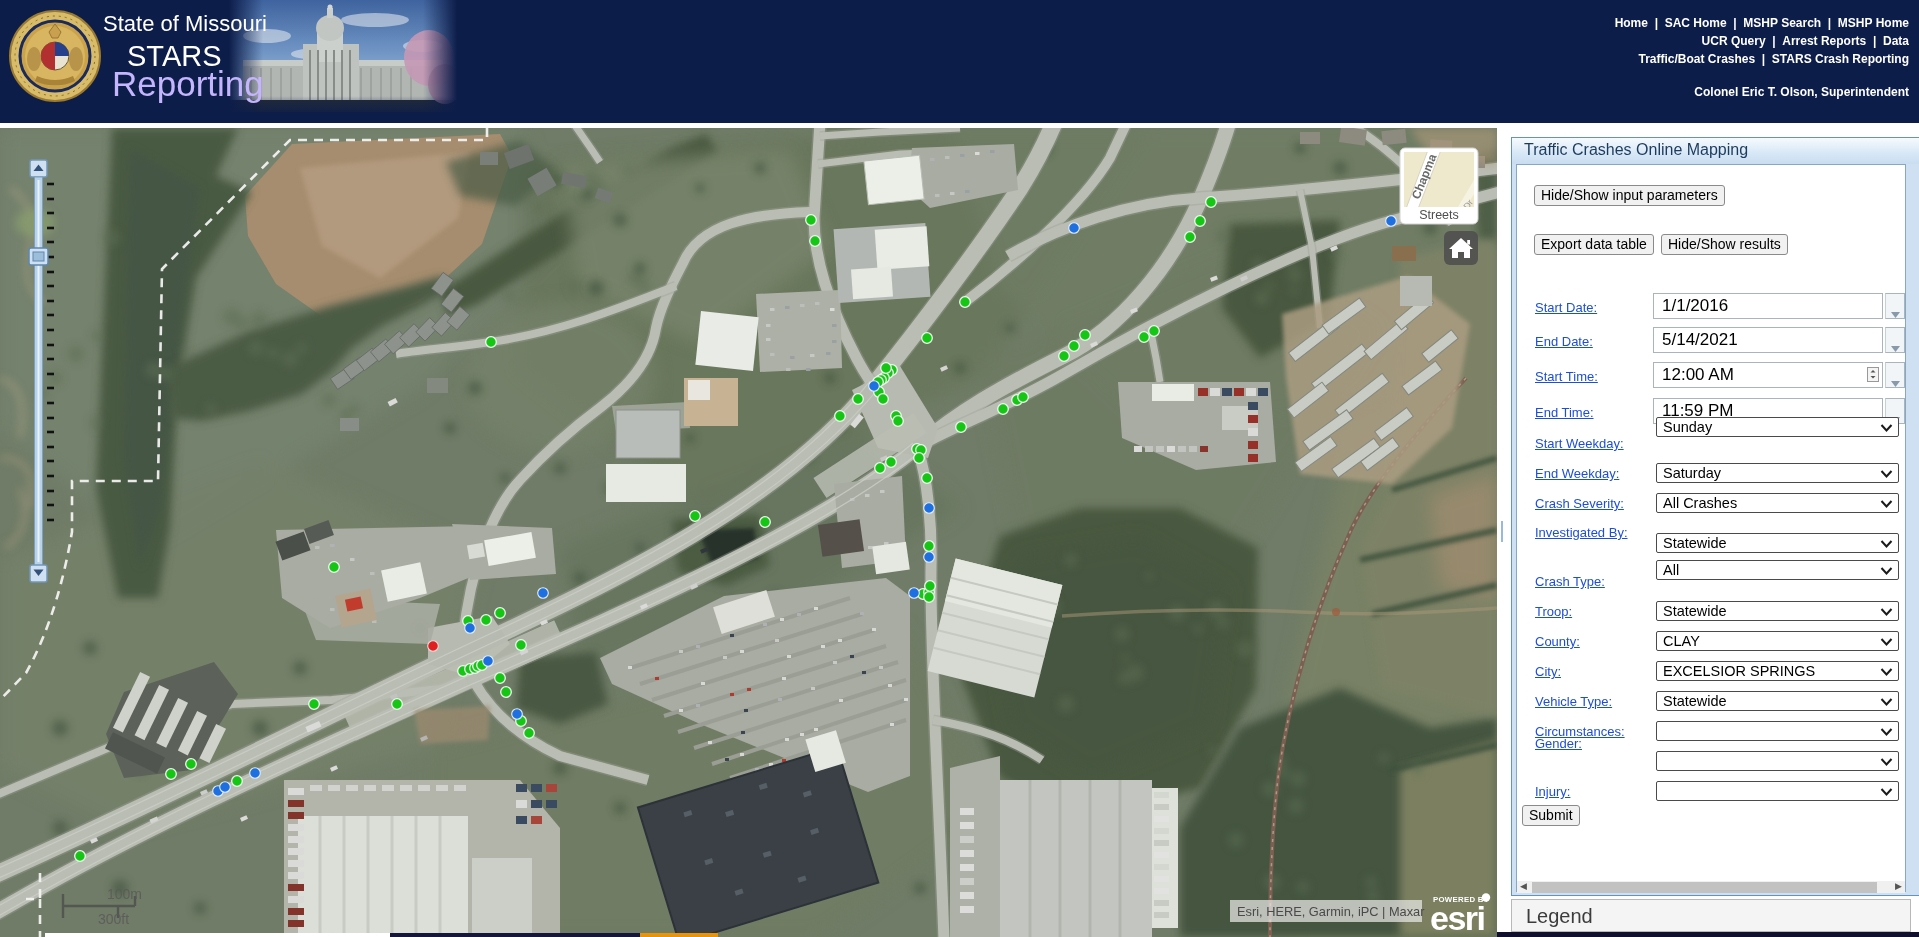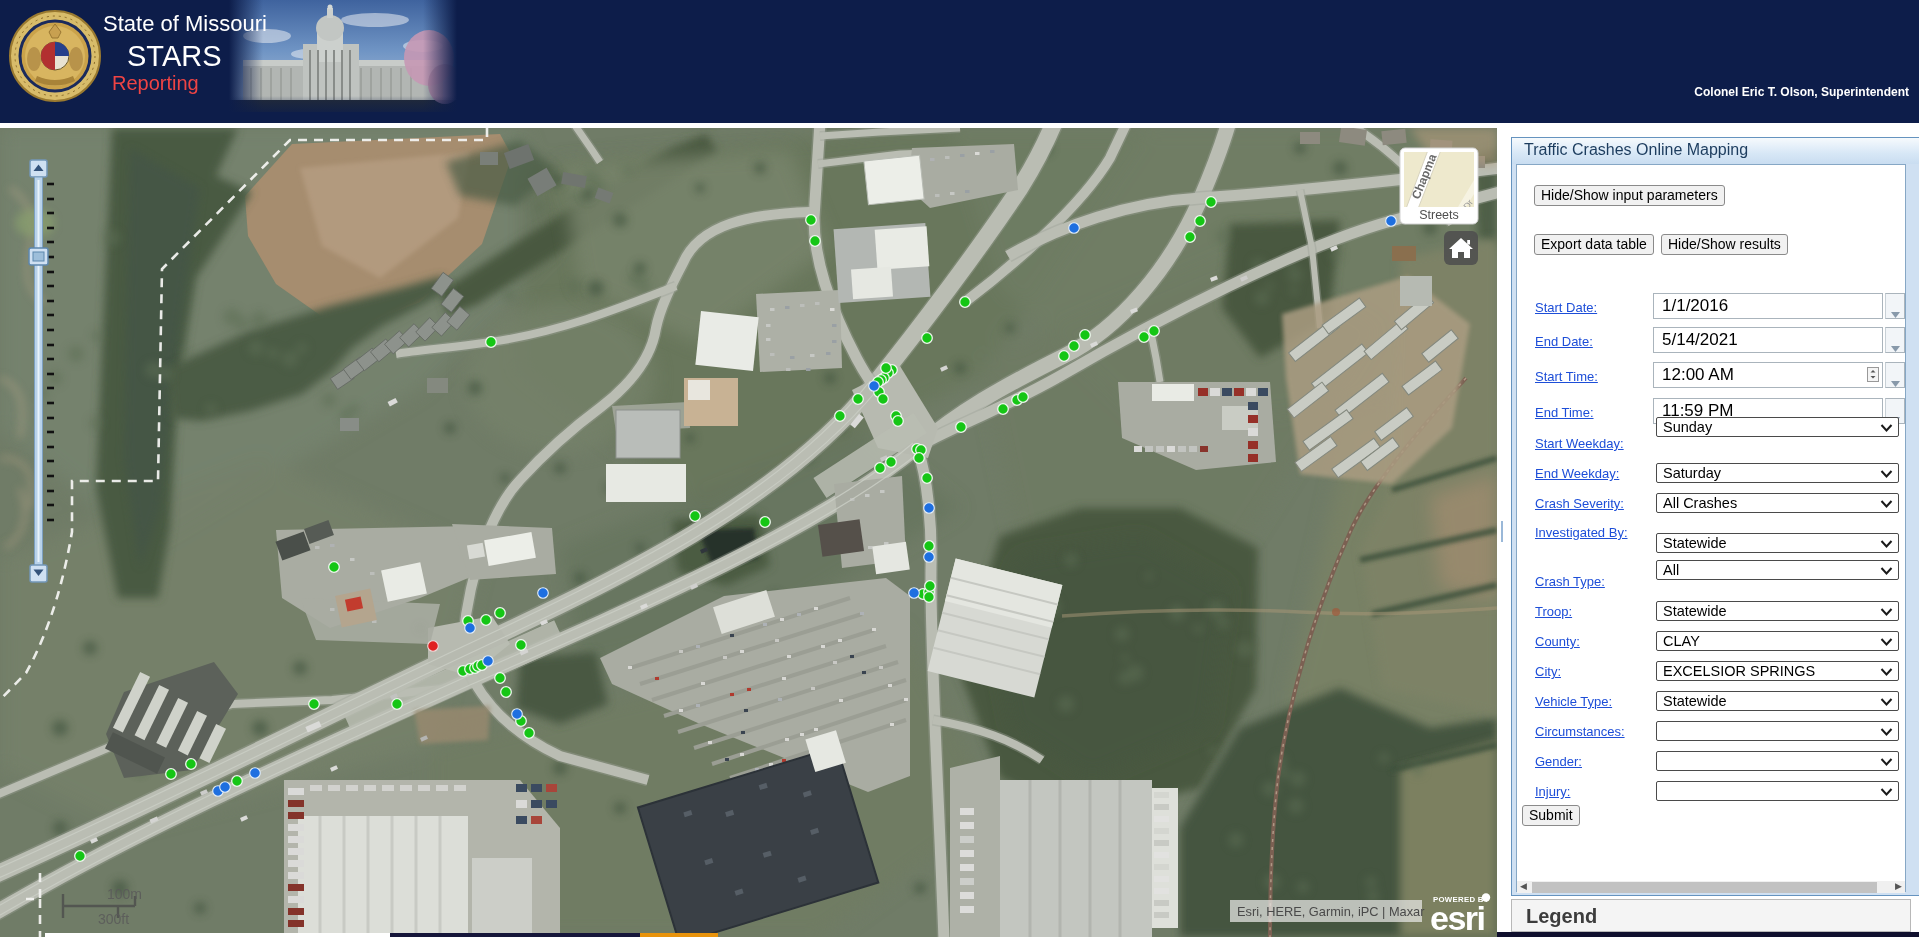--- a/index.html
+++ b/index.html
@@ -1,35 +1,35 @@
 <!DOCTYPE html>
 <html><head><meta charset="utf-8"><title>STARS Reporting</title>
 <style>
 * { margin:0; padding:0; box-sizing:border-box; }
 html,body { width:1919px; height:937px; overflow:hidden; background:#ffffff; font-family:"Liberation Sans", sans-serif; }
 #hdr { position:absolute; left:0; top:0; width:1919px; height:123px; background:#0d1d4a; }
 #hdr .t1 { position:absolute; left:103px; top:11px; color:#fff; font-size:22px; z-index:3; }
 #hdr .t2 { position:absolute; left:127px; top:40px; color:#fff; font-size:29px; z-index:3; }
-#hdr .t3 { position:absolute; left:112px; top:72px; color:#ef4444; font-size:20px; z-index:3; }
+#hdr .t3 { position:absolute; left:112px; top:64px; color:#c4b5fd; font-size:35px; z-index:3; }
 #nav { position:absolute; right:10px; top:14px; text-align:right; color:#fff; font-size:12px; font-weight:bold; line-height:18px; }
 #sup { position:absolute; right:10px; top:85px; text-align:right; color:#fff; font-size:12px; font-weight:bold; }
 #panel { position:absolute; left:1511px; top:137px; width:468px; height:759px; border:1px solid #6593bf; background:#cfe0f2; }
 #panel-hd { position:absolute; left:0; top:0; width:100%; height:26px; background:linear-gradient(#f6fafd,#d7e7f6 60%,#c9ddf1); color:#1c3c5e; font-size:16px; padding:3px 0 0 12px; }
 #panel-bd { position:absolute; left:4px; top:26px; width:390px; height:728px; background:#fff; border:1px solid #86a7c5; }
 .btn { position:absolute; background:#f1f1f1; border:1px solid #8a8a8a; border-radius:3px; font-size:14px; color:#000; padding:1px 6px 2px 6px; white-space:nowrap;text-align:right; }
 .lab { position:absolute; left:18px; color:#1d4ed8; font-size:13px; line-height:21px;text-decoration:underline; }
 .combo { position:absolute; left:136px; width:230px; height:26px; border:1px solid #aab4bc; background:#fff; font-size:17px; color:#000; padding:2px 0 0 8px; white-space:nowrap; }
 .combo .spin { position:absolute; right:3px; top:4px; }
 .cbtn { position:absolute; left:368px; width:20px; height:26px; border:1px solid #aab4bc; border-left:1px solid #c8d0d6; background:#f2f5f8; text-align:center; padding-top:10px; }
 .sel { position:absolute; left:139px; width:243px; height:20px; border:1px solid #4a4a4a; border-radius:2px; background:#fff; font-size:14.5px; color:#000; padding:1px 0 0 6px; white-space:nowrap; }
 .sel .chev { position:absolute; right:5px; top:6px; }
 #pscroll { position:absolute; left:0px; top:716px; width:388px; height:12px; background:#f0f0f0; }
 .sarrow { position:absolute; top:0px; font-size:9px; color:#555; }
 #sthumb { position:absolute; left:15px; top:0.5px; width:345px; height:11px; background:#c2c2c2; }
-#legend { position:absolute; left:1511px; top:899px; width:400px; height:33px; background:#f4f4f4; border:1px solid #b8b8b8; color:#3c3c3c; font-size:20px; padding:5px 0 0 14px;font-weight:bold; }
+#legend { position:absolute; left:1511px; top:899px; width:400px; height:33px; background:#f4f4f4; border:1px solid #b8b8b8; color:#3c3c3c; font-size:20px; padding:5px 0 0 14px; }
 </style></head>
 <body>
 
 <div id="hdr">
 
 <svg width="228" height="118" viewBox="0 0 228 118" style="position:absolute;left:229px;top:0">
 <defs>
 <linearGradient id="sky" x1="0" y1="0" x2="0" y2="1">
 <stop offset="0" stop-color="#3f639e"></stop>
           <stop offset="0.45" stop-color="#6f94c4"></stop>
@@ -110,20 +110,21 @@
 <path d="M28 70 q18 8 36 0 l2 5 q-20 9 -40 0 z" fill="#a88338"></path>
 <path d="M40 26 l6 -8 6 8 -3 6 -6 0 z" fill="#c8a050" stroke="#8a6a28" stroke-width="0.8"></path>
 </svg>
 
 <div class="t1">State of Missouri</div>
 
 <div class="t2">STARS</div>
 
 <div class="t3">Reporting</div>
 
+<div id="nav">Home&nbsp; | &nbsp;SAC Home&nbsp; | &nbsp;MSHP Search&nbsp; | &nbsp;MSHP Home<br>UCR Query&nbsp; | &nbsp;Arrest Reports&nbsp; | &nbsp;Data<br>Traffic/Boat Crashes&nbsp; | &nbsp;STARS Crash Reporting</div>
 
 <div id="sup">Colonel Eric T. Olson, Superintendent</div>
 </div>
 
 <svg width="1497" height="809" viewBox="0 0 1497 809" style="position:absolute;left:0;top:128px">
 <defs>
 <filter id="b2" x="-20%" y="-20%" width="140%" height="140%">
         <feGaussianBlur stdDeviation="2"></feGaussianBlur>
       </filter>
 <filter id="b4" x="-20%" y="-20%" width="140%" height="140%">
@@ -998,21 +999,21 @@
 <div class="lab" style="top:526px">Vehicle Type:</div>
 <div class="sel" style="top:526px"><span>Statewide</span><svg class="chev" width="13" height="8" viewBox="0 0 13 8">
           <path d="M1.5 1 L6.5 6.5 L11.5 1" fill="none" stroke="#1a1a1a" stroke-width="2"></path>
         </svg></div>
 
 <div class="lab" style="top:556px">Circumstances:</div>
 <div class="sel" style="top:556px"><span></span><svg class="chev" width="13" height="8" viewBox="0 0 13 8">
           <path d="M1.5 1 L6.5 6.5 L11.5 1" fill="none" stroke="#1a1a1a" stroke-width="2"></path>
         </svg></div>
 
-<div class="lab" style="top:586px">Gender:</div>
+<div class="lab" style="top:568px">Gender:</div>
 <div class="sel" style="top:586px"><span></span><svg class="chev" width="13" height="8" viewBox="0 0 13 8">
           <path d="M1.5 1 L6.5 6.5 L11.5 1" fill="none" stroke="#1a1a1a" stroke-width="2"></path>
         </svg></div>
 
 <div class="lab" style="top:616px">Injury:</div>
 <div class="sel" style="top:616px"><span></span><svg class="chev" width="13" height="8" viewBox="0 0 13 8">
           <path d="M1.5 1 L6.5 6.5 L11.5 1" fill="none" stroke="#1a1a1a" stroke-width="2"></path>
         </svg></div>
 
     <div class="btn" style="left:5px;top:640px">Submit</div>

